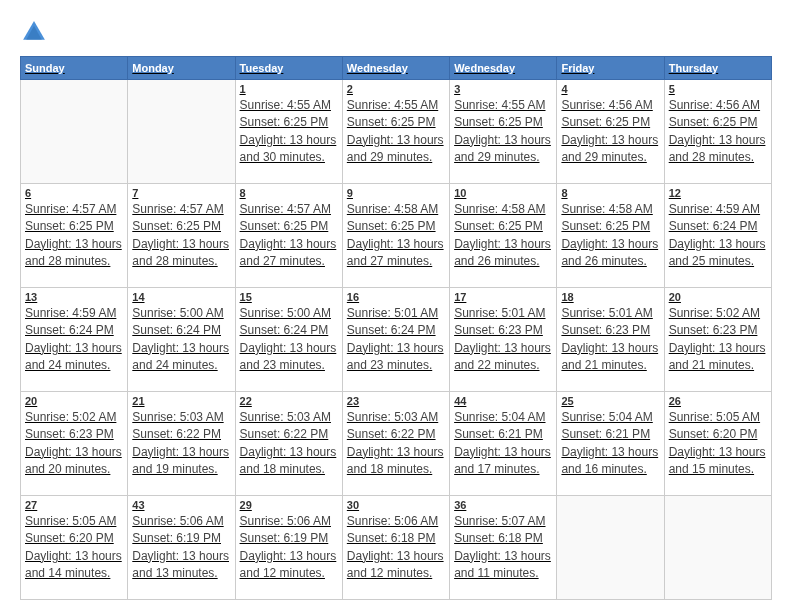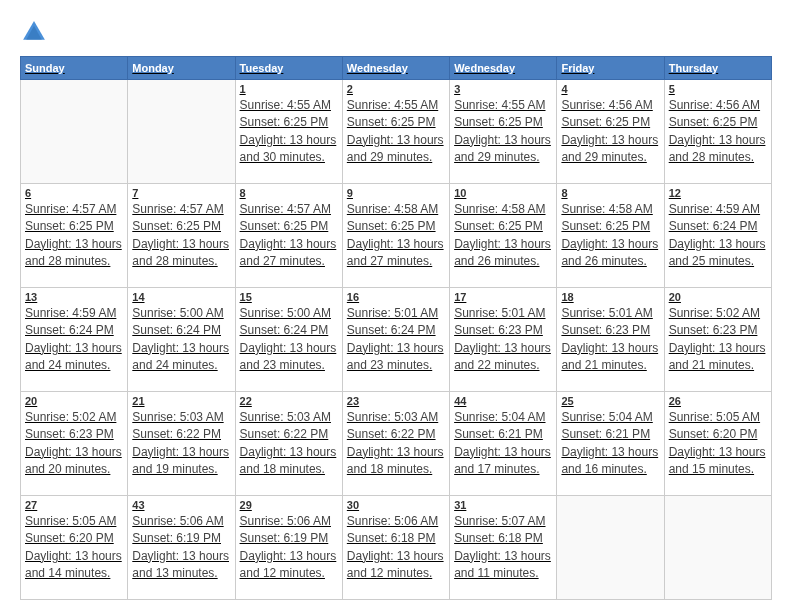--- a/index.html
+++ b/index.html
@@ -349,21 +349,21 @@
 and 12 minutes.</div>
           </td>
           <td>
             <span class="day-num">30</span>
             <div class="day-info" style="white-space: pre-line;">Sunrise: 5:06 AM
 Sunset: 6:18 PM
 Daylight: 13 hours
 and 12 minutes.</div>
           </td>
           <td>
-            <span class="day-num">31</span>
+            <span class="day-num">36</span>
             <div class="day-info" style="white-space: pre-line;">Sunrise: 5:07 AM
 Sunset: 6:18 PM
 Daylight: 13 hours
 and 11 minutes.</div>
           </td>
           <td class="empty"></td>
           <td class="empty"></td>
         </tr>
       </tbody>
   </table>

